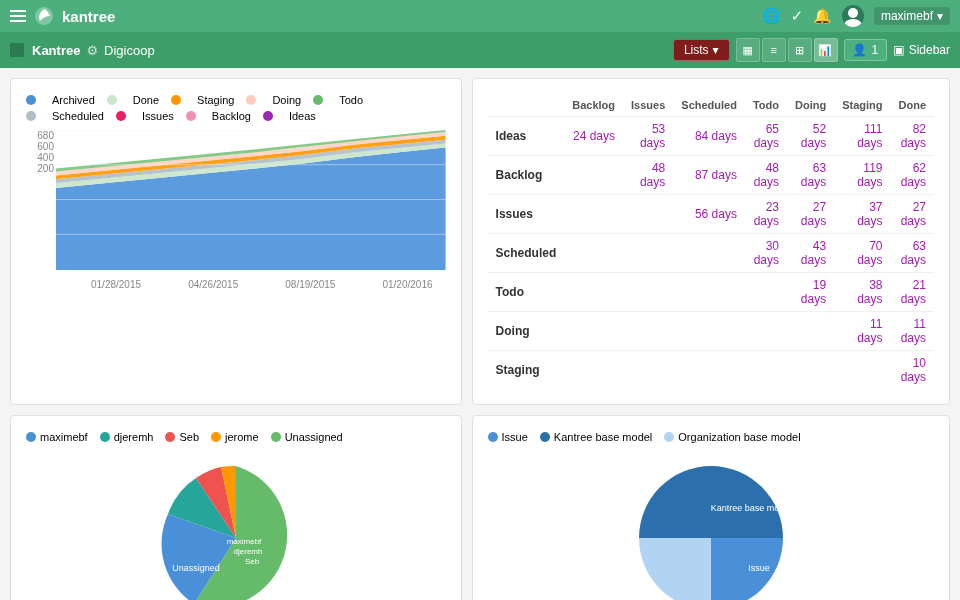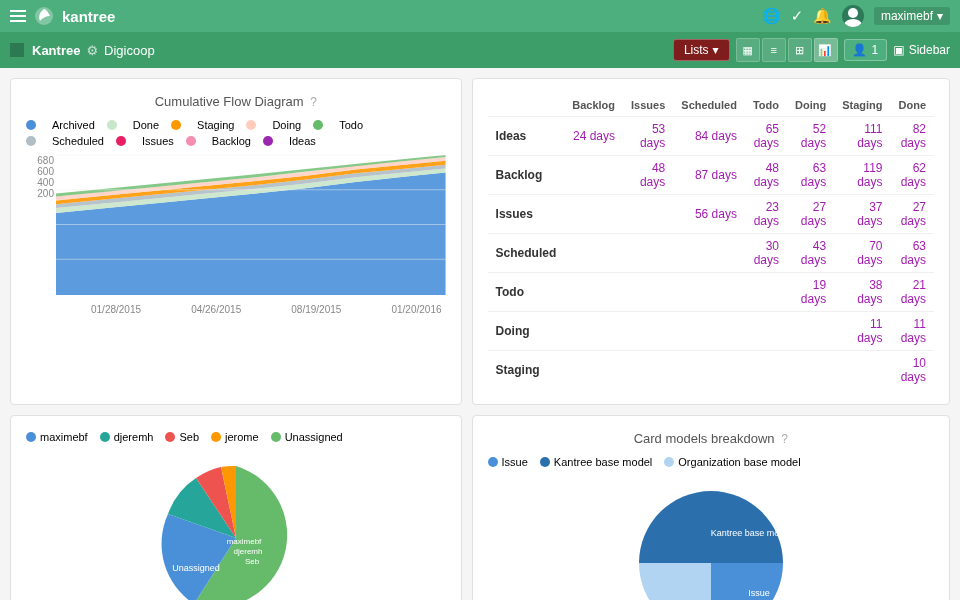--- a/index.html
+++ b/index.html
@@ -48,21 +48,21 @@
     .card { background: white; border-radius: 4px; border: 1px solid #e0e0e0; padding: 15px; }
 
     
     .chart-title { text-align: center; color: #555; font-size: 13px; margin-bottom: 10px; }
     .legend { display: flex; flex-wrap: wrap; gap: 4px 12px; margin-bottom: 8px; font-size: 11px; }
     .legend-item { display: flex; align-items: center; gap: 16px; }
     .legend-dot { width: 10px; height: 10px; border-radius: 50%; }
     .chart-area { position: relative; height: 160px; }
     .y-axis-labels { position: absolute; left: 0; top: 0; bottom: 20px; display: flex; flex-direction: column; font-size: 10px; color: #888; width: 28px; text-align: right; }
     .chart-svg-wrap { position: absolute; left: 30px; right: 0; top: 0; bottom: 20px; }
-    .x-axis-labels { position: absolute; left: 30px; right: 4px; bottom: 0; display: flex; justify-content: space-between; font-size: 10px; color: #888; padding-left: 35px; }
+    .x-axis-labels { position: absolute; left: 30px; right: 13px; bottom: 0; display: flex; justify-content: space-between; font-size: 10px; color: #888; padding-left: 35px; }
 
     
     .cycle-table { width: 100%; border-collapse: collapse; font-size: 12px; }
     .cycle-table th { font-weight: 600; color: #555; padding: 5px 8px; text-align: right; border-bottom: 1px solid #eee; font-size: 11px; }
     .cycle-table th:first-child { text-align: left; }
     .cycle-table td { padding: 5px 8px; text-align: right; border-bottom: 1px solid #f0f0f0; color: #a21caf; }
     .cycle-table td:first-child { text-align: left; font-weight: 600; color: #333; }
     .cycle-table tr:last-child td { border-bottom: none; }
 
     
@@ -139,24 +139,20 @@
     <div class="sidebar-btn">
       <span>▣</span>
       <span>Sidebar</span>
     </div>
   </div>
 </nav>
 
 <div class="main">
 
   <div class="card">
-    <div class="chart-title">
-      <span>Cumulative Flow Diagram</span>
-      <span class="help-icon">?</span>
-    </div>
     <div class="legend">
       <div class="legend-item">
           <div class="legend-dot" style="background:#4a90d9"></div>
           <span>Archived</span>
         </div>
       <div class="legend-item">
           <div class="legend-dot" style="background:#c8e6c9"></div>
           <span>Done</span>
         </div>
       <div class="legend-item">
@@ -357,24 +353,20 @@
 
         <text x="60" y="115" font-size="9" fill="white" text-anchor="middle">Unassigned</text>
         <text x="108" y="88" font-size="8" fill="white" text-anchor="middle">maximebf</text>
         <text x="112" y="98" font-size="8" fill="white" text-anchor="middle">djeremh</text>
         <text x="116" y="108" font-size="8" fill="white" text-anchor="middle">Seb</text>
       </svg>
     </div>
   </div>
 
   <div class="card">
-    <div class="chart-title">
-      <span>Card models breakdown</span>
-      <span class="help-icon">?</span>
-    </div>
     <div class="pie-legend">
       <div class="pie-legend-item">
           <div class="legend-dot" style="background:#4a90d9"></div>
           <span>Issue</span>
         </div>
       <div class="pie-legend-item">
           <div class="legend-dot" style="background:#2c6fad"></div>
           <span>Kantree base model</span>
         </div>
       <div class="pie-legend-item">

